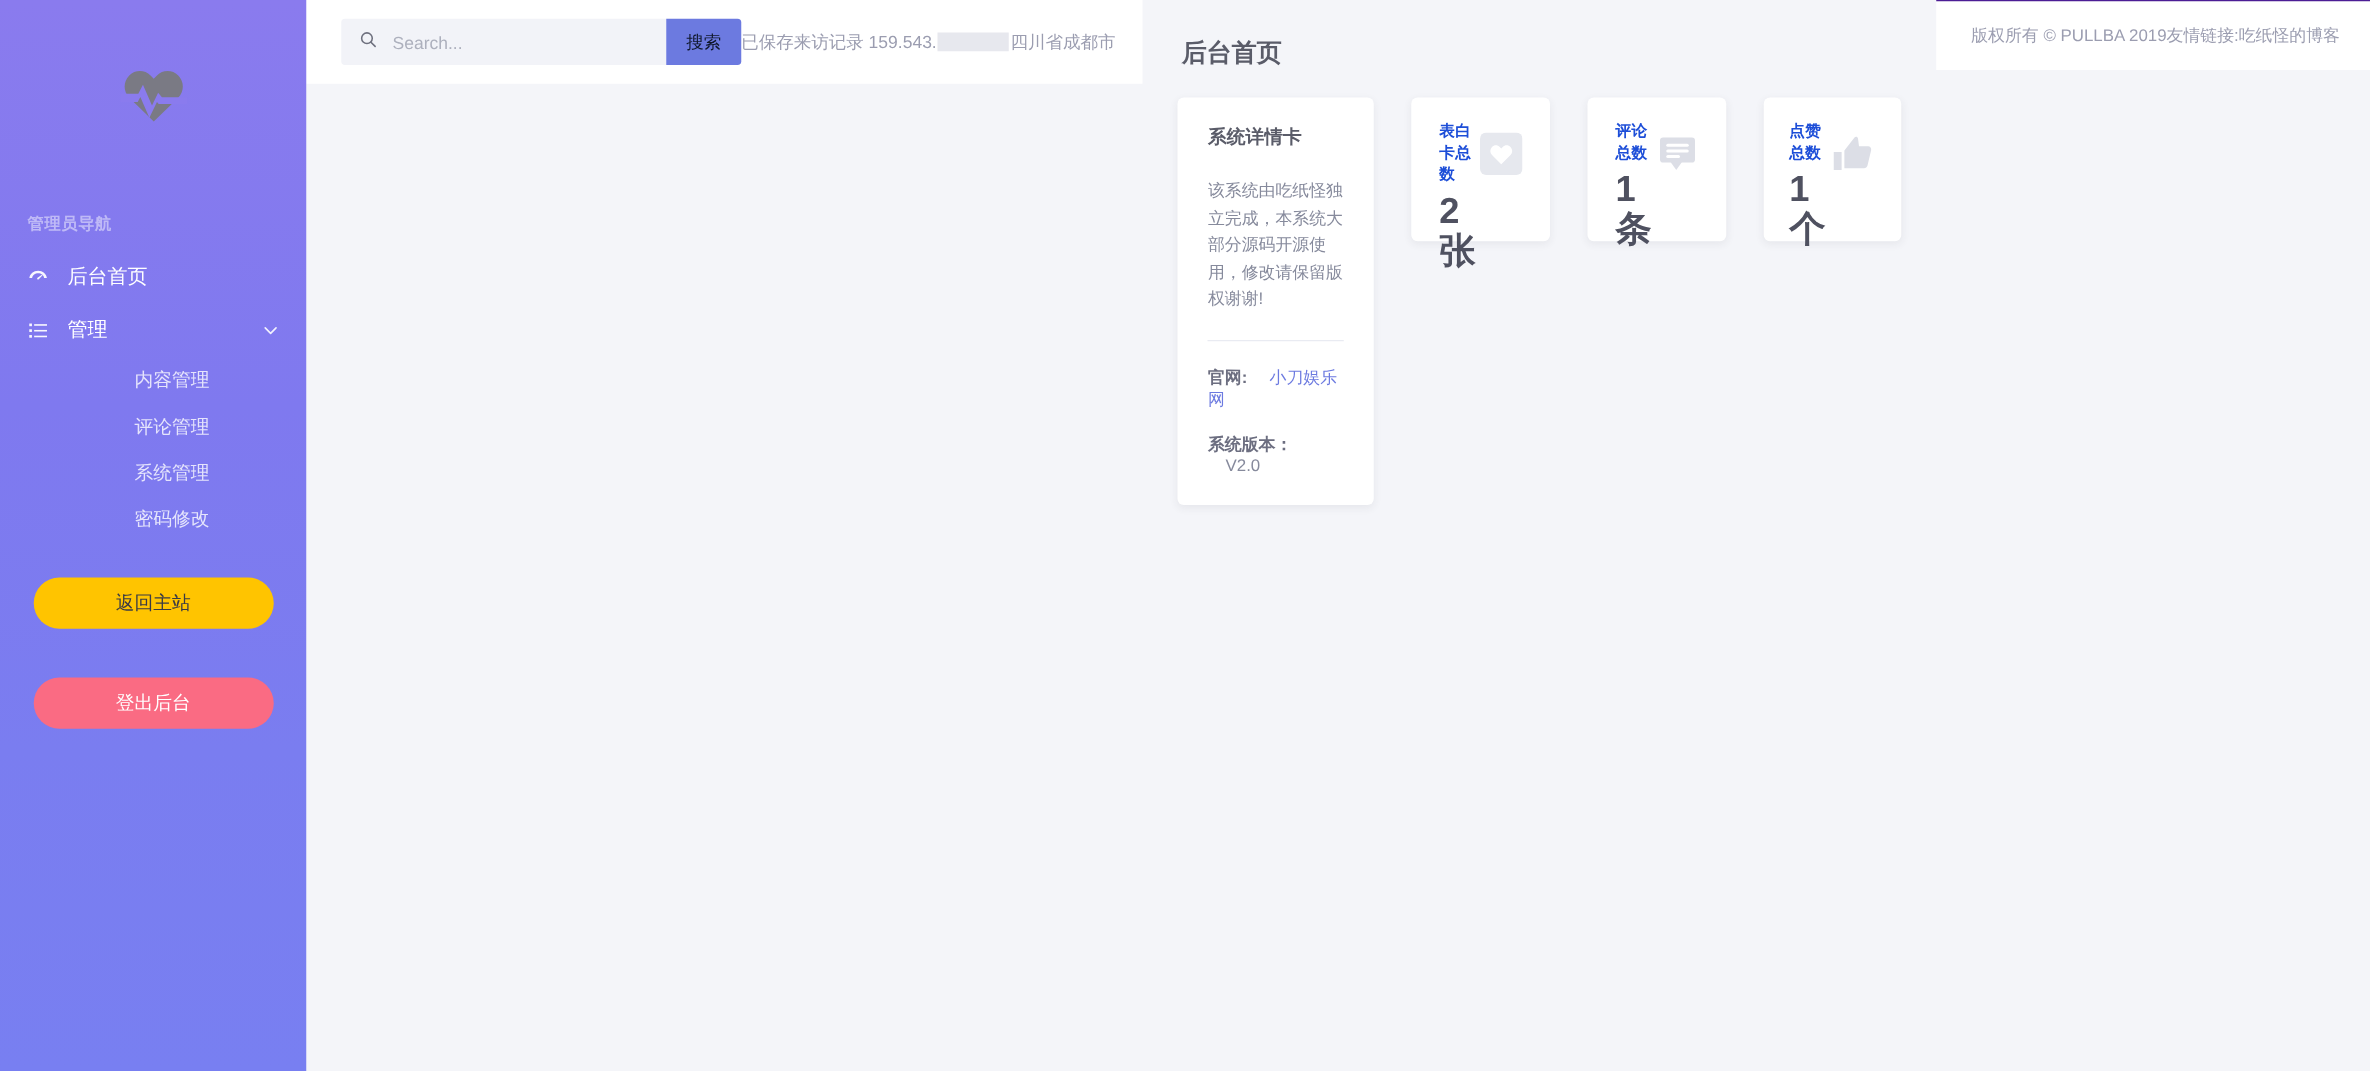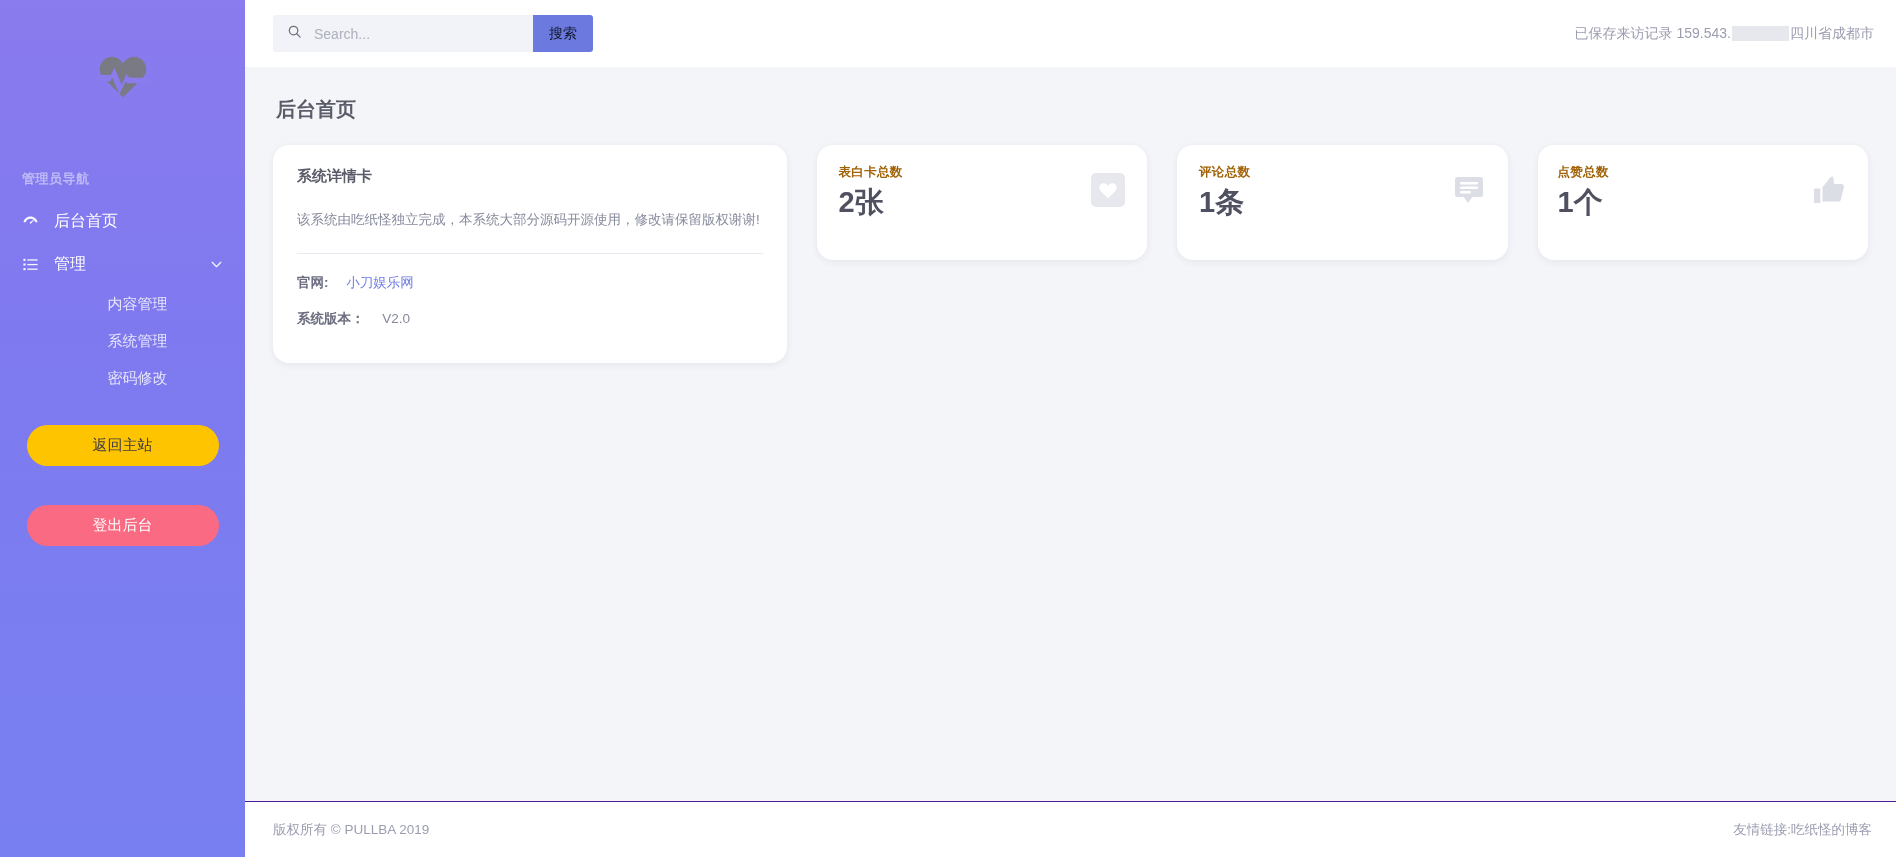--- a/index.html
+++ b/index.html
@@ -111,21 +111,21 @@
   .side-btn.danger-pink {
     background: #fa6b83;
     color: #ffffff;
     margin-top: 39px;
   }
 
   
   .main {
     flex: 1;
     display: flex;
-    flex-direction: column;
+    flex-direction: row;
     min-width: 0;
     background: #f4f5f9;
   }
 
   
   .topbar {
     height: 67px;
     background: #ffffff;
     display: flex;
     align-items: center;
@@ -205,21 +205,21 @@
   }
 
   .cards-row {
     display: flex;
     align-items: flex-start;
     gap: 0;
   }
 
   .card {
     background: #ffffff;
-    border-radius: 16px;
+    border-radius: 5px;
     box-shadow: 0 2px 7px rgba(58,59,69,0.075);
   }
 
   
   .detail-card {
     width: 516px;
     min-height: 218px;
     padding: 22px 24px 24px 24px;
     margin-right: 30px;
   }
@@ -265,21 +265,21 @@
     padding: 19px 22px 0 22px;
     display: flex;
     align-items: flex-start;
     justify-content: space-between;
     margin-right: 30px;
   }
   .stat-card:last-child { margin-right: 0; padding-left: 20px; }
   .stat-label {
     font-size: 12.5px;
     font-weight: bold;
-    color: #a16207;
+    color: #1d4ed8;
     letter-spacing: 0.3px;
     margin-bottom: 6px;
   }
   .stat-value {
     font-size: 29px;
     font-weight: bold;
     color: #4f5160;
     line-height: 1.1;
   }
   .stat-icon {
@@ -344,20 +344,21 @@
       <span class="nav-label">管理</span>
       <span class="chevron">
         <svg width="13" height="13" viewBox="0 0 24 24" aria-hidden="true">
           <path d="M4 8l8 8 8-8" stroke="#ffffff" stroke-width="2.4" fill="none" stroke-linecap="round" stroke-linejoin="round"></path>
         </svg>
       </span>
     </a>
 
     <nav class="nav-sub">
       <a class="nav-sub-item">内容管理</a>
+      <a class="nav-sub-item">评论管理</a>
       <a class="nav-sub-item">系统管理</a>
       <a class="nav-sub-item">密码修改</a>
     </nav>
 
     <button class="side-btn primary-yellow">返回主站</button>
     <button class="side-btn danger-pink">登出后台</button>
 
   </aside>
 
   <div class="main">

